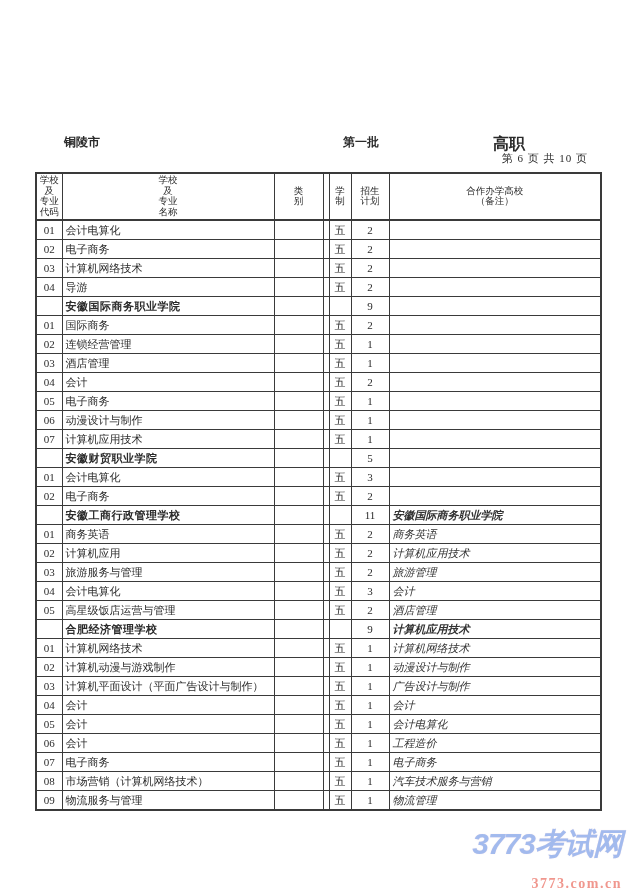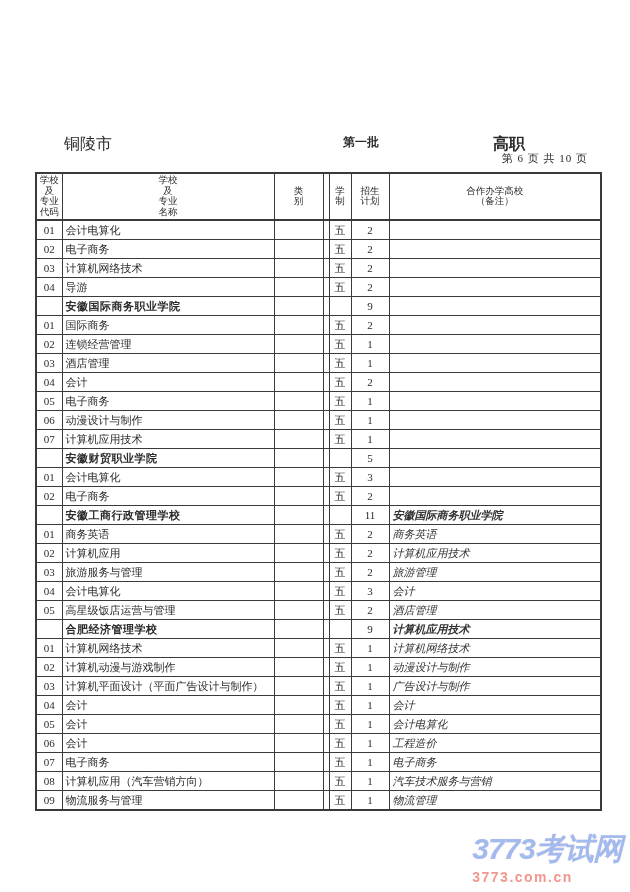--- a/index.html
+++ b/index.html
@@ -20,21 +20,21 @@
     position: absolute;
     top: 87px; left: 0;
     width: 100%;
     margin: 0;
     text-align: center;
     font-size: 15px;
     font-weight: bold;
     letter-spacing: 0.5px;
   }
   .meta-row { position: absolute; top: 134px; left: 0; width: 100%; height: 16px; }
-  .meta-city  { position: absolute; left: 64px;  font-size: 16px; font-weight: normal; }
+  .meta-city  { position: absolute; left: 64px;  font-size: 12px; font-weight: bold; }
   .meta-batch { position: absolute; left: 343px; font-size: 12px; font-weight: bold; }
   .meta-level { position: absolute; left: 493px; font-size: 16px; font-weight: bold; }
   .page-info {
     position: absolute;
     top: 151px; right: 42px;
     font-size: 11px;
     letter-spacing: 1px;
   }
   table.plan {
     position: absolute;
@@ -76,41 +76,41 @@
   td.col-code  { text-align: center; font-size: 9.5px; margin-top: 10px; }
   td.col-name  { text-align: left; }
   td.col-years { text-align: center; font-size: 10px; }
   td.col-plan  { text-align: center; font-size: 10px; }
   td.col-coop  { text-align: left; font-style: italic; color: #333; }
   tr.school td.col-name { font-weight: bold; letter-spacing: 0.5px; }
   tr.school td.col-code { font-weight: bold; padding-left: 36px; }
   tr.school td.col-coop { font-weight: bold; font-style: italic; }
   .watermark {
     position: absolute;
-    right: 8px; bottom: 8px;
-    text-align: left;
+    right: 8px; bottom: 1px;
+    text-align: right;
     line-height: 1;
     pointer-events: none;
   }
   .wm-logo {
     font-family: "Liberation Sans", sans-serif;
     font-style: italic;
     font-weight: bold;
     font-size: 30px;
     letter-spacing: -1px;
     color: rgba(148, 180, 238, 0.85);
     text-shadow: 0 0 1px rgba(222, 170, 190, 0.4);
   }
   .wm-url {
-    font-family: Liberation Sans, sans-serif;
+    font-family: Liberation Serif, serif;
     font-weight: bold;
     font-size: 14px;
     letter-spacing: 1.5px;
     color: rgba(238, 140, 130, 0.9);
-    margin-top: 6px;
+    margin-top: 18px;
   }
 </style>
 </head>
 <body>
 
 <div class="page">
 
 
   <div class="meta-row">
     <span class="meta-city">铜陵市</span>
@@ -408,21 +408,21 @@
           <td class="col-code">07</td>
           <td class="col-name">电子商务</td>
           <td class="col-category"></td>
           <td class="col-spacer"></td>
           <td class="col-years">五</td>
           <td class="col-plan">1</td>
           <td class="col-coop">电子商务</td>
         </tr>
         <tr class="major">
           <td class="col-code">08</td>
-          <td class="col-name">计算机应用（汽车营销方向）</td>
+          <td class="col-name">市场营销（计算机网络技术）</td>
           <td class="col-category"></td>
           <td class="col-spacer"></td>
           <td class="col-years">五</td>
           <td class="col-plan">1</td>
           <td class="col-coop">汽车技术服务与营销</td>
         </tr>
         <tr class="major">
           <td class="col-code">09</td>
           <td class="col-name">物流服务与管理</td>
           <td class="col-category"></td>

